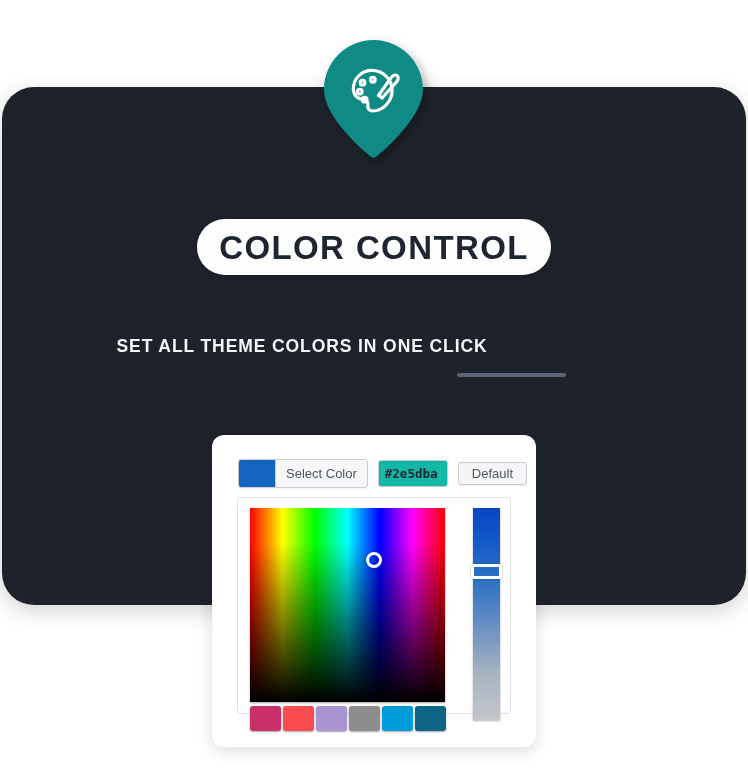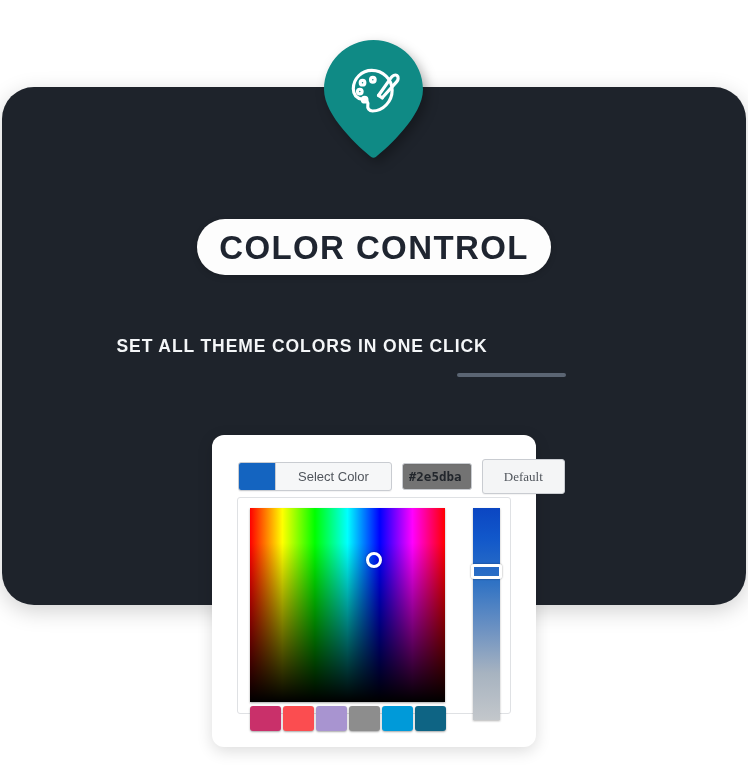--- a/index.html
+++ b/index.html
@@ -121,48 +121,48 @@
     box-shadow: 0 1px 1px rgba(0,0,0,0.05);
   }
   .select-color-swatch {
     width: 36px;
     background: #1464c0;
     border-right: 1px solid #c9ccd1;
   }
   .select-color-label {
     display: flex;
     align-items: center;
-    padding: 0 22px;
+    padding: 0 10px;
     font-size: 13px;
     color: #50555c;
     white-space: nowrap;
   }
   .hex-field {
     width: 70px;
     height: 27px;
     box-sizing: border-box;
     border: 1px solid #c9ccd1;
     border-radius: 3px;
-    background: #737373;
+    background: #14b8a6;
     font-family: "DejaVu Sans Mono", monospace;
     font-size: 12.5px;
     font-weight: bold;
     color: #22262c;
     padding: 0 6px;
     outline: none;
     box-shadow: 0 1px 1px rgba(0,0,0,0.05) inset;
   }
   .default-btn {
-    height: 35px;
-    box-sizing: border-box;
-    padding: 0 21px;
+    height: 23px;
+    box-sizing: border-box;
+    padding: 0 13px;
     border: 1px solid #c9ccd1;
     border-radius: 3px;
     background: #f4f5f6;
-    font-family: Liberation Serif, serif;
+    font-family: Liberation Sans, sans-serif;
     font-size: 13px;
     color: #50555c;
     white-space: nowrap;
     box-shadow: 0 1px 1px rgba(0,0,0,0.05);
   }
 
   
   #picker-body {
     position: absolute;
     left: 25px;

